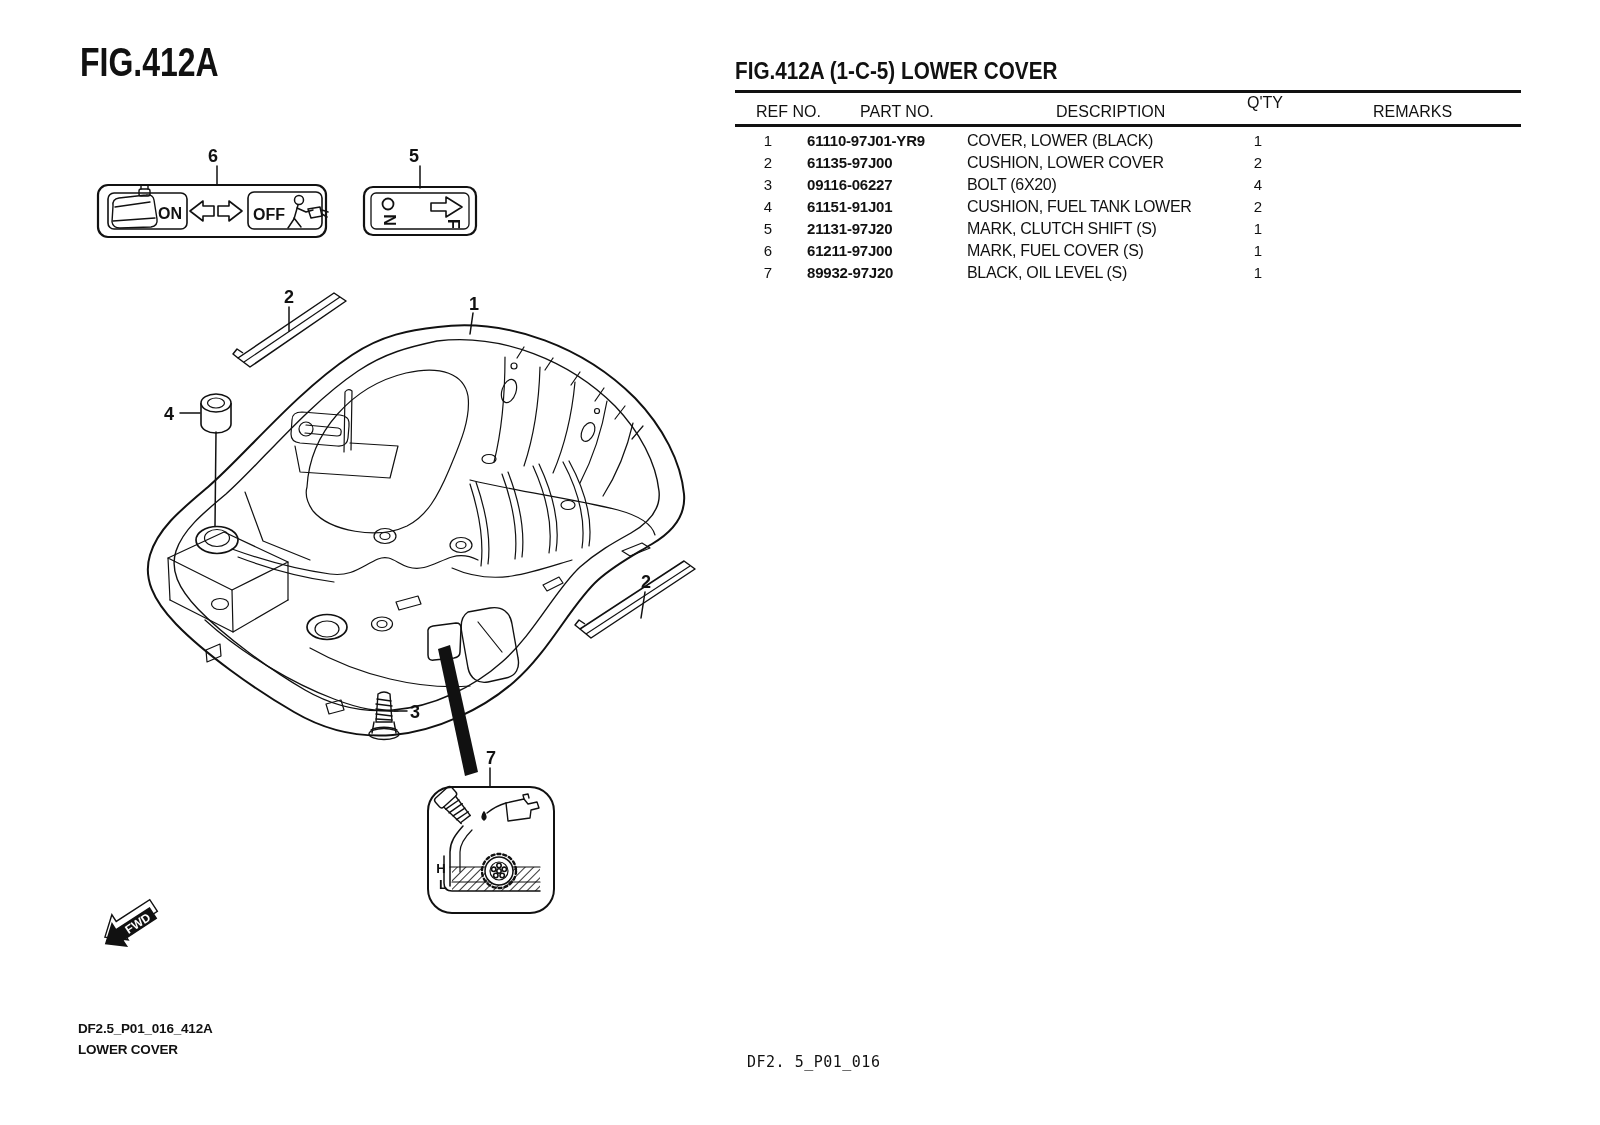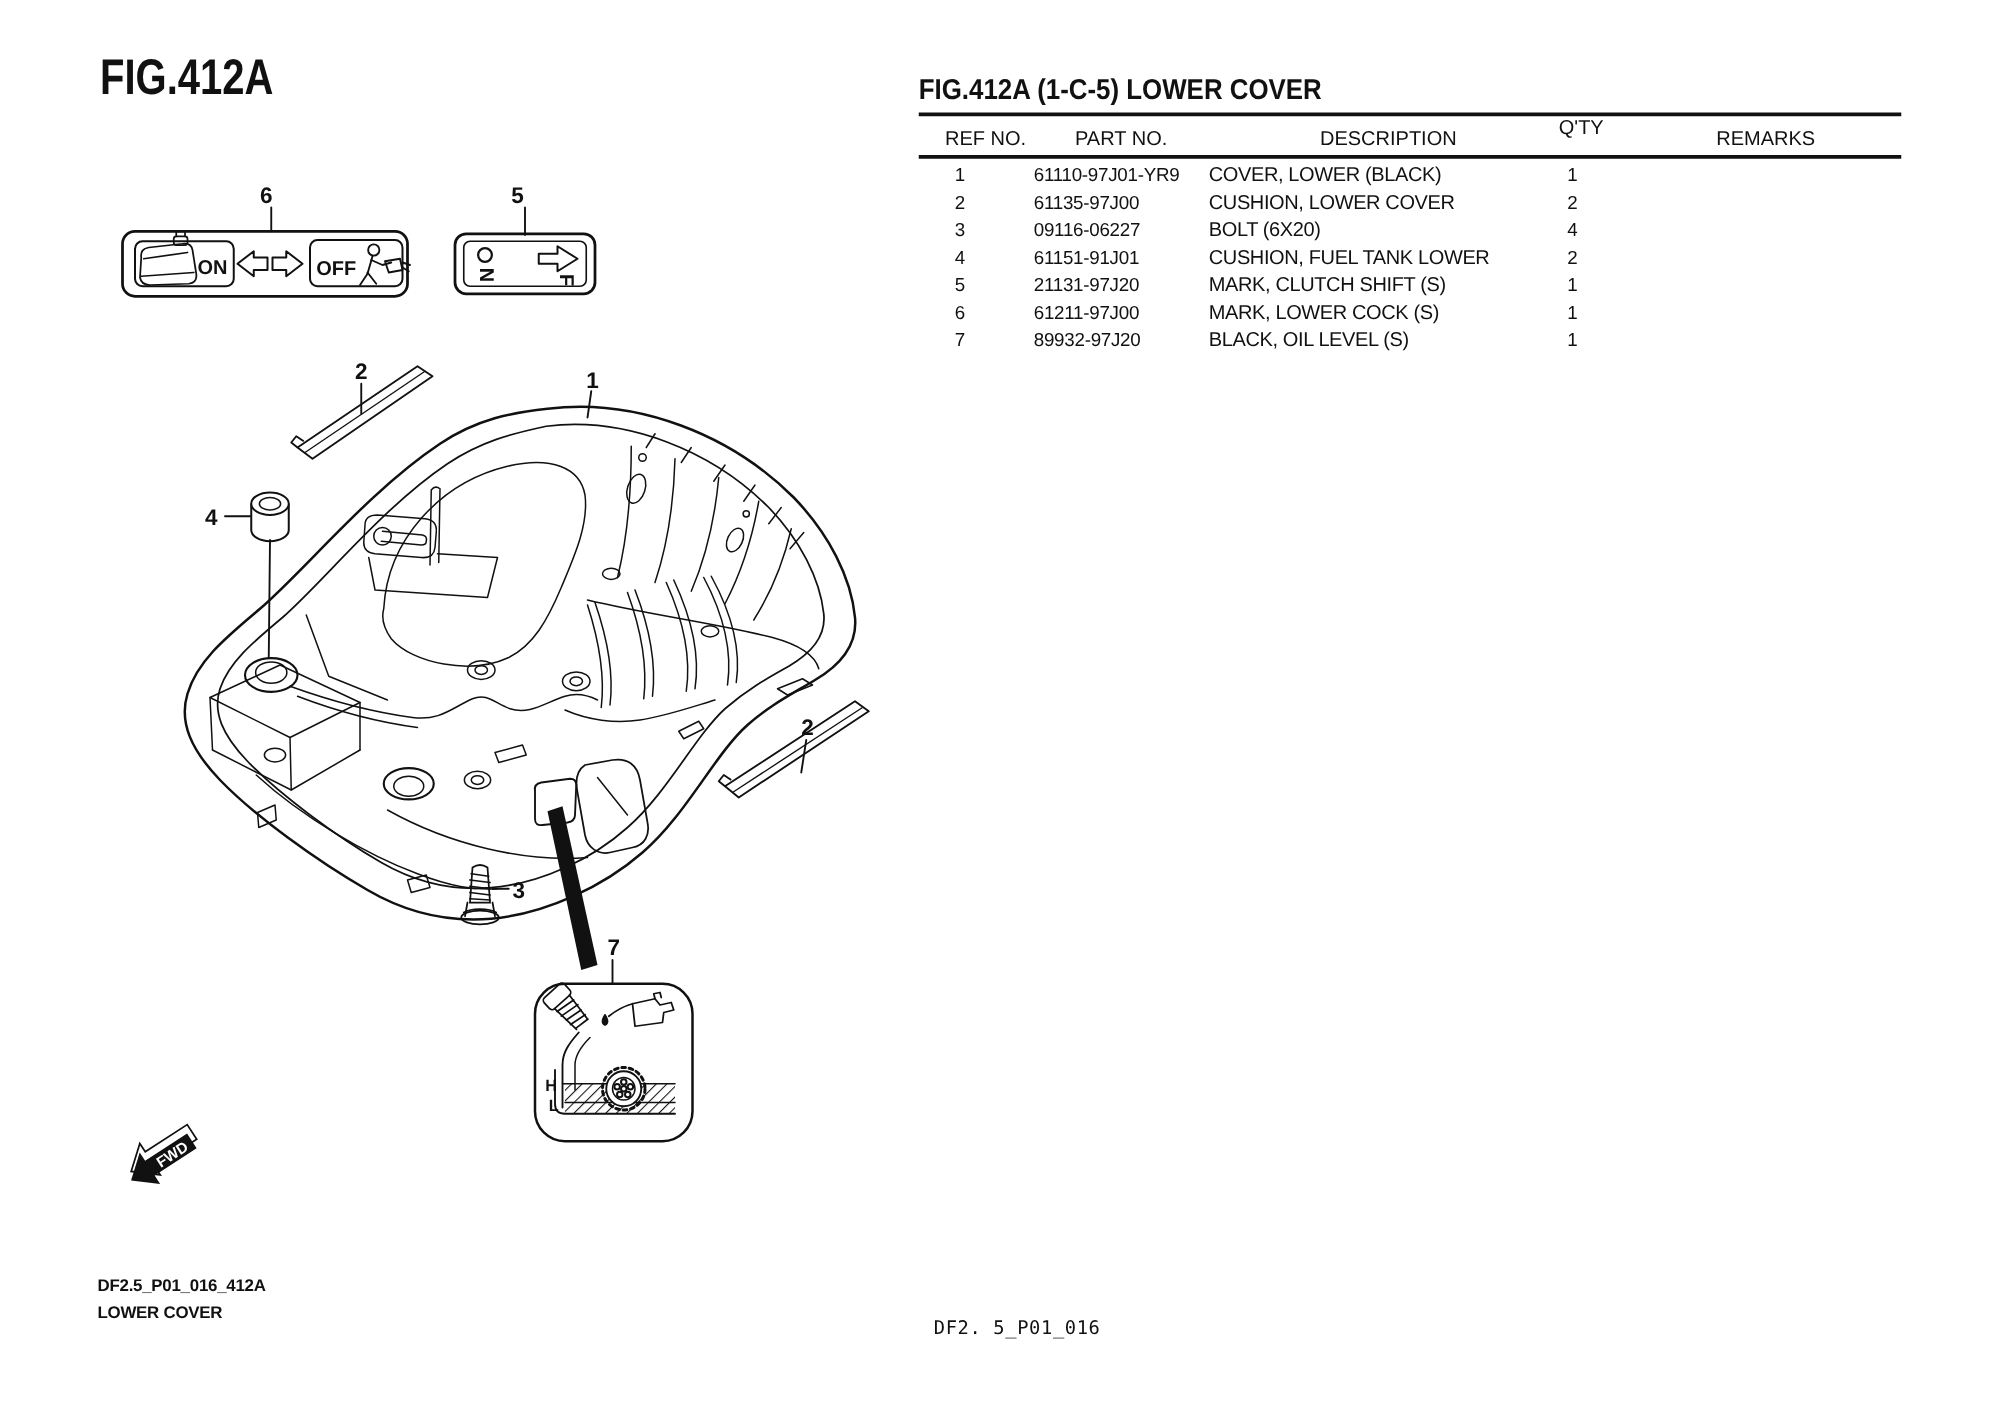--- a/index.html
+++ b/index.html
@@ -23,21 +23,21 @@
   .tbl-head span{position:absolute;white-space:nowrap;}
   .h-ref{left:21px;bottom:3px;}
   .h-part{left:125px;bottom:3px;}
   .h-desc{left:321px;bottom:3px;}
   .h-qty{left:512px;top:1px;}
   .h-remarks{left:638px;bottom:3px;margin-top:36px;}
   .tbl-rows{margin-top:3px;}
   .t-row{position:relative;height:22px;font-size:15px;}
   .t-row span{position:absolute;top:2px;white-space:nowrap;}
   .c-ref{left:21px;width:24px;text-align:center;}
-  .c-part{left:92px;font-weight:normal;letter-spacing:-0.2px;}
+  .c-part{left:72px;font-weight:bold;letter-spacing:-0.2px;}
   .c-desc{left:232px;font-size:16px;letter-spacing:-0.3px;top:3px;}
   .c-qty{left:508px;width:30px;text-align:center;}
   .c-remarks{left:638px;}
   
   .footer-left{position:absolute;left:78px;top:1018px;font-size:13.5px;letter-spacing:-0.2px;line-height:21px;font-weight:bold;}
   .footer-center{position:absolute;left:747px;top:1053px;font-size:15px;font-family:"DejaVu Sans Mono",monospace;letter-spacing:0.5px;}
   
   .diagram{position:absolute;left:60px;top:130px;}
   svg text{font-family:"Liberation Sans",sans-serif;}
   .callout{font-size:18px;font-weight:bold;fill:#111;}
@@ -89,21 +89,21 @@
     <div class="t-row">
       <span class="c-ref">5</span>
       <span class="c-part">21131-97J20</span>
       <span class="c-desc">MARK, CLUTCH SHIFT (S)</span>
       <span class="c-qty">1</span>
       <span class="c-remarks"></span>
     </div>
     <div class="t-row">
       <span class="c-ref">6</span>
       <span class="c-part">61211-97J00</span>
-      <span class="c-desc">MARK, LOWER COCK (S)</span>
+      <span class="c-desc">MARK, FUEL COVER (S)</span>
       <span class="c-qty">1</span>
       <span class="c-remarks"></span>
     </div>
     <div class="t-row">
       <span class="c-ref">7</span>
       <span class="c-part">89932-97J20</span>
       <span class="c-desc">BLACK, OIL LEVEL (S)</span>
       <span class="c-qty">1</span>
       <span class="c-remarks"></span>
     </div>

